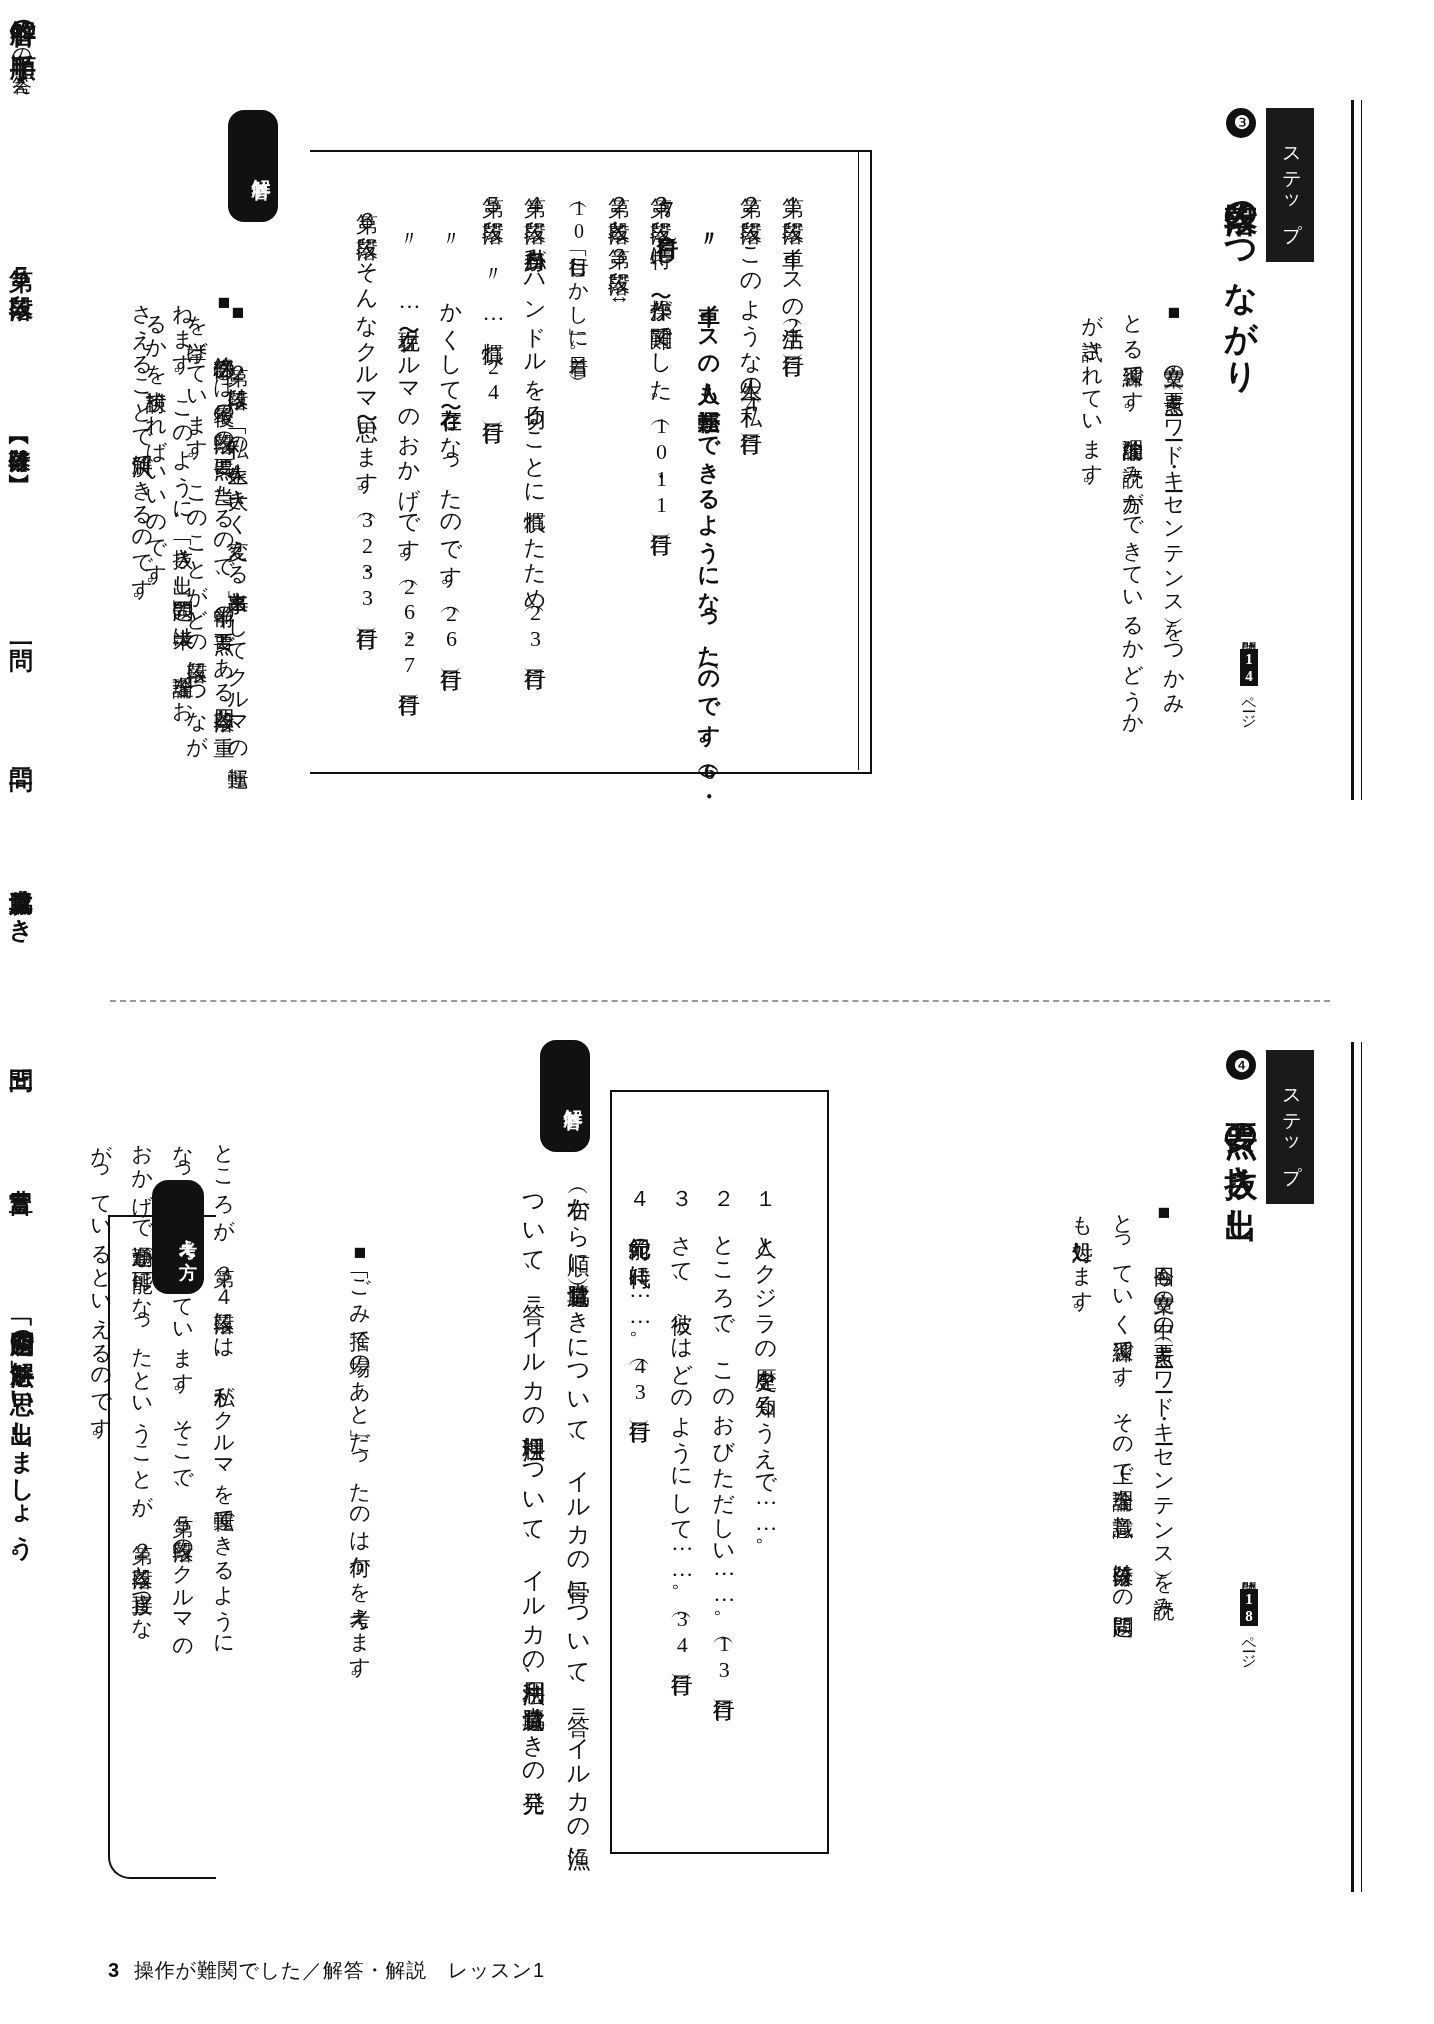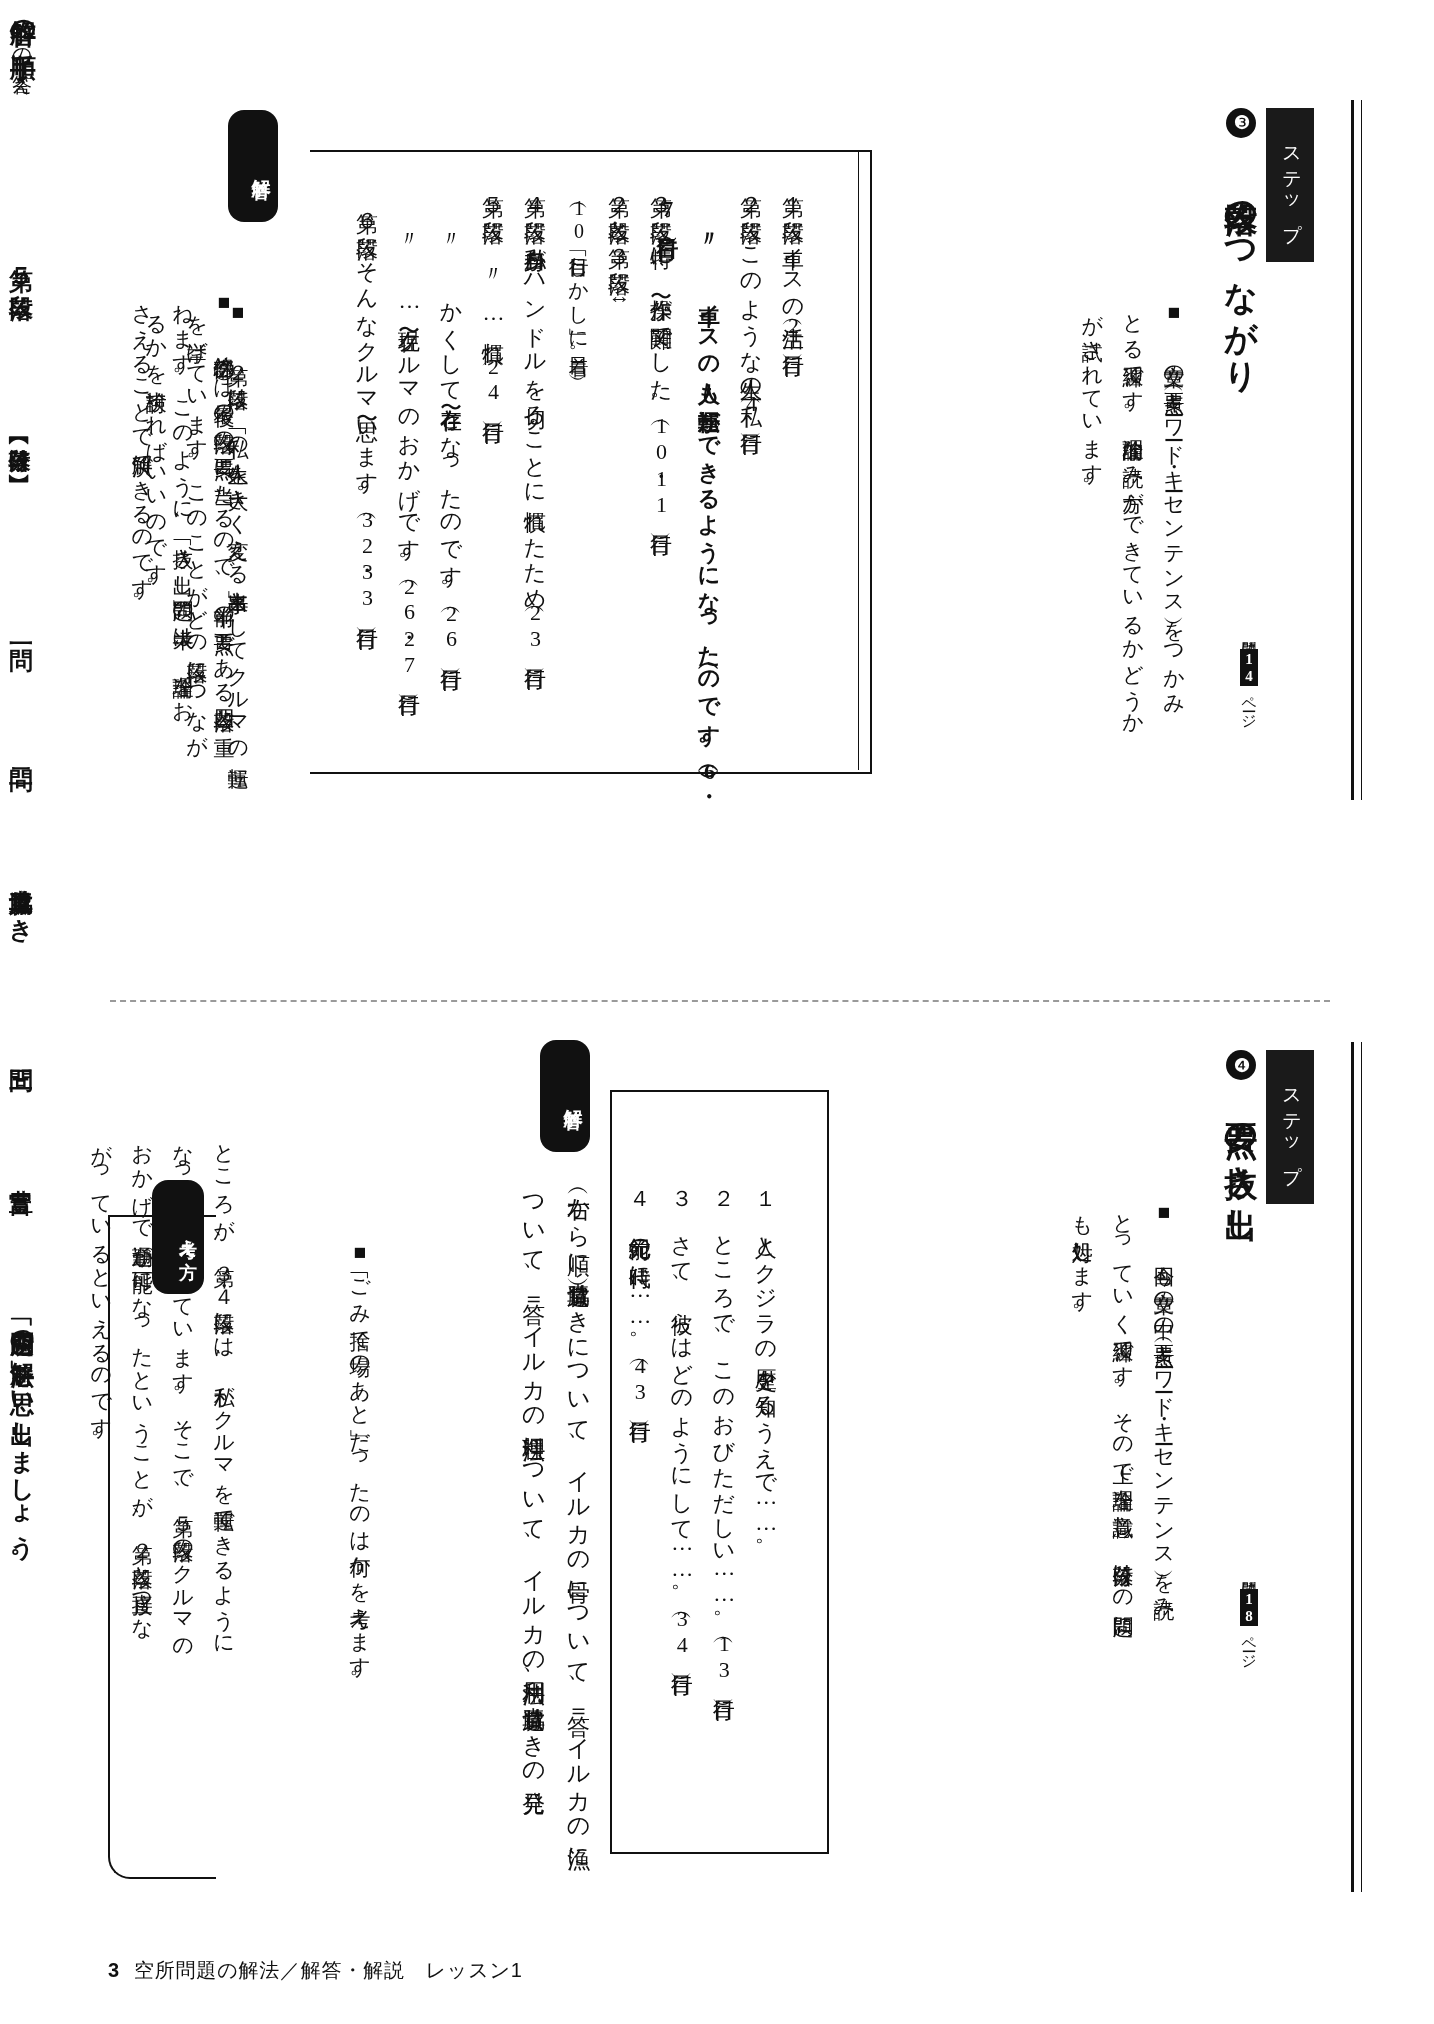--- a/index.html
+++ b/index.html
@@ -250,16 +250,16 @@
   <div class="body-text v" style="top:1240px; left:310px; height:470px; width:70px;">■「ごみ捨て場のあと」だったのは何かを考えます。</div>
 
   <div class="v col-lg" style="top:1095px; left:252px; height:120px;">問三</div>
   <div class="v col-lg" style="top:1180px; left:252px; height:140px;">豊富</div>
 
   <div class="round-box" style="top:1215px; left:108px; width:106px; height:660px; border-right:none; border-radius:0 0 0 22px;"></div>
   <div class="badge-think v" style="top:1180px; left:152px; width:42px; height:98px;">考え方</div>
   <div class="v" style="top:1265px; left:128px; height:560px; font-size:24px; font-weight:bold; line-height:1.8;">「空所問題の解法」を思い出しましょう。</div>
 
   <div class="footer">
-    <span class="pg">3</span><span>空所問題の解法／解答・解説　レッスン1</span>
+    <span class="pg">3</span><span>操作が難関でした／解答・解説　レッスン1</span>
   </div>
 
 </div>
 
 </body></html>

